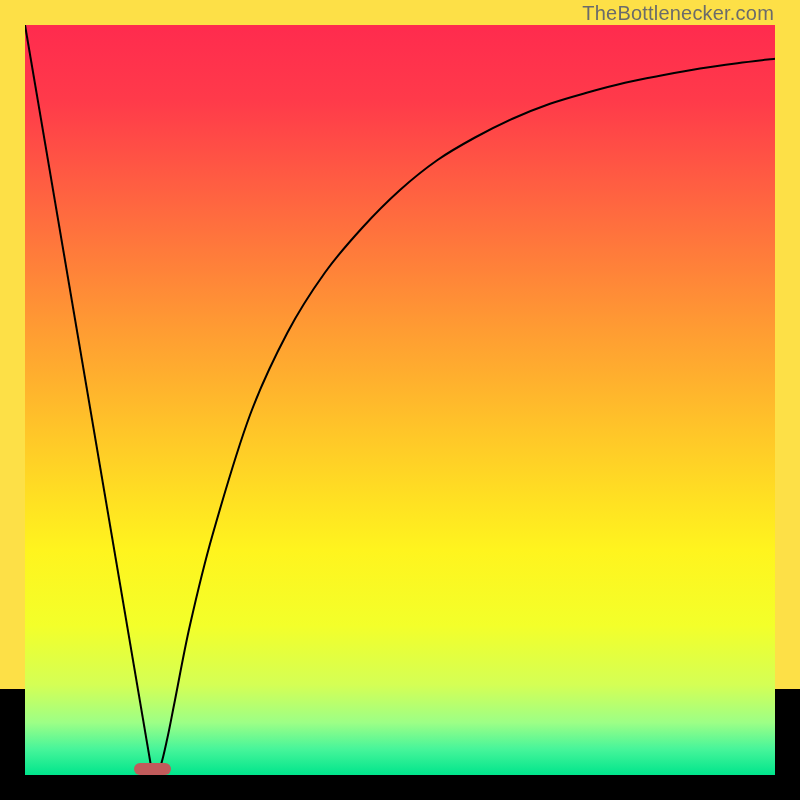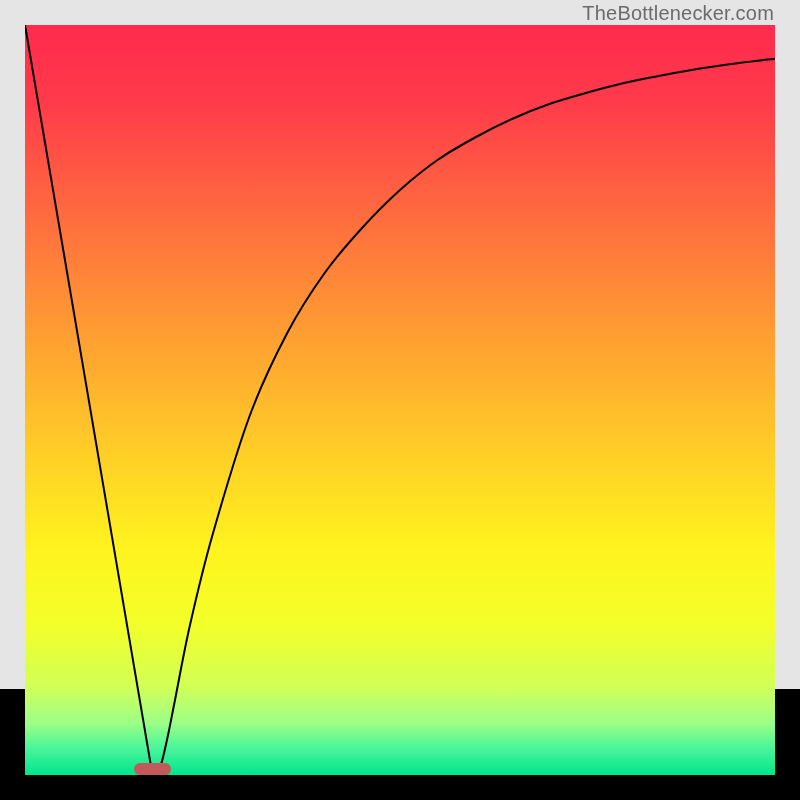--- a/index.html
+++ b/index.html
@@ -8,21 +8,21 @@
     width: 800px;
     height: 800px;
     overflow: hidden;
     background: #000;
     font-family: Arial, Helvetica, sans-serif;
   }
   .frame {
     position: relative;
     width: 800px;
     height: 689px;
-    background: #e5e5e5;
+    background: #fde047;
   }
   .plot-area {
     position: absolute;
     left: 25px;
     top: 25px;
     width: 750px;
     height: 750px;
   }
   .gradient-bg {
     position: absolute;

